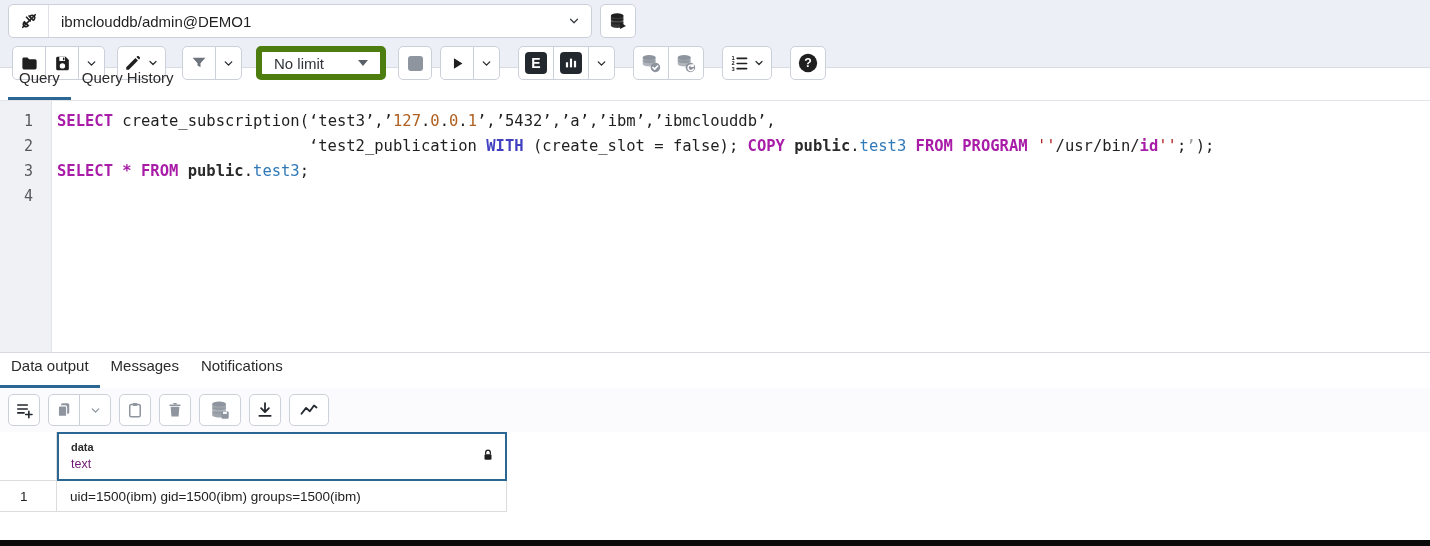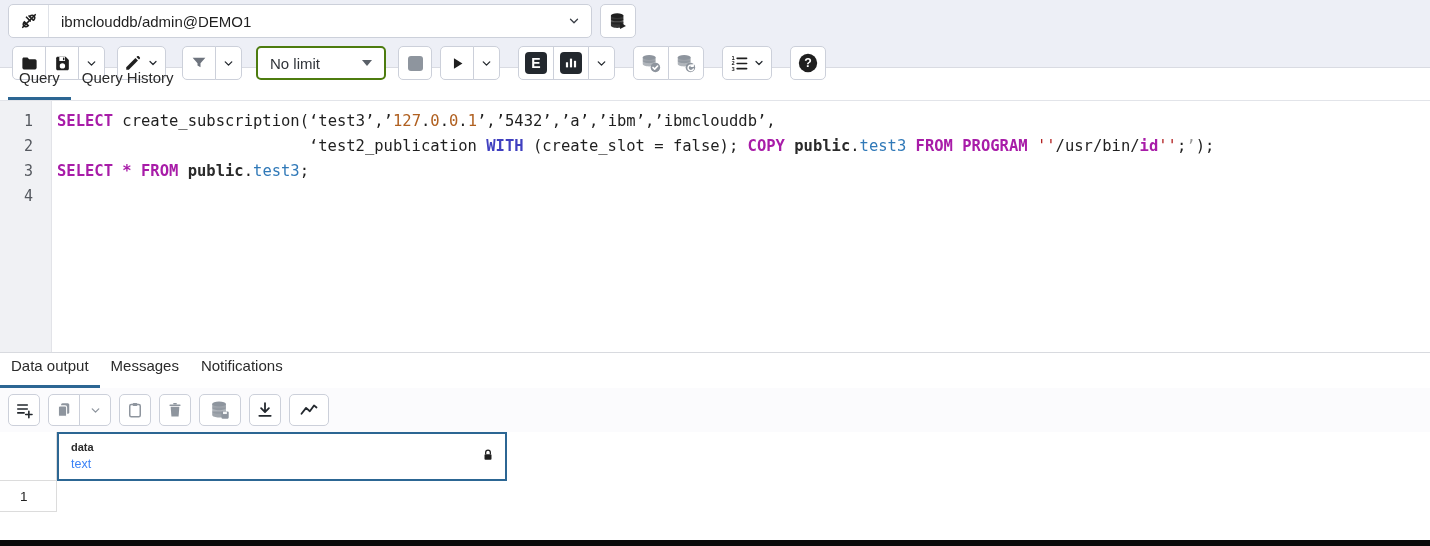--- a/index.html
+++ b/index.html
@@ -28,21 +28,21 @@
     height:34px; min-width:34px; padding:0 6px; background:#fff; border:1px solid #ccd0da;
     display:flex; align-items:center; justify-content:center; margin-left:-1px;
   }
   .btn-group .tbtn:first-child { border-top-left-radius:5px; border-bottom-left-radius:5px; margin-left:0; }
   .btn-group .tbtn:last-child  { border-top-right-radius:5px; border-bottom-right-radius:5px; }
   .chev { min-width:26px; }
   .ic { display:block; }
   .dim { color:#8e959e; }
   .dark { color:#23282e; }
   .limit-select {
-    width:130px; height:34px; background:#fff; border:2px solid #4d7c0f; border-radius:5px;
+    width:130px; height:34px; background:#fff; border:6px solid #4d7c0f; border-radius:5px;
     display:flex; align-items:center; justify-content:space-between; padding:0 12px; font-size:15px; color:#30343a;
   }
   .caret-tri { width:0; height:0; border-left:5px solid transparent; border-right:5px solid transparent; border-top:6px solid #5a6068; }
   .stop-sq { width:15px; height:15px; border-radius:3px; background:#8e959e; }
   .badge {
     width:22px; height:22px; border-radius:4px; background:#23282e; color:#fff;
     display:flex; align-items:center; justify-content:center; font-weight:bold; font-size:14px;
   }
   
   .tab-row { height:33px; background:#fff; border-bottom:1px solid #e2e4e9; display:flex; align-items:flex-end; padding-left:8px; }
@@ -77,21 +77,21 @@
   .og .obtn:first-child { border-top-left-radius:5px; border-bottom-left-radius:5px; margin-left:0; }
   .og .obtn:last-child { border-top-right-radius:5px; border-bottom-right-radius:5px; }
   
   .grid-head { display:flex; height:49px; }
   .corner-cell { width:57px; background:#fff; border-right:1px solid #dcdcdc; border-bottom:1px solid #dcdcdc; }
   .col-head {
     width:450px; background:#fff; border:2px solid #2c6693; position:relative;
     padding:5px 12px 0 12px;
   }
   .col-name { font-size:11px; font-weight:bold; color:#2b2b2b; line-height:17px; }
-  .col-type { font-size:12.5px; color:#3b82f6; line-height:16px; }
+  .col-type { font-size:12.5px; color:#701a75; line-height:16px; }
   .col-lock { position:absolute; right:10px; top:50%; transform:translateY(-50%); color:#1f1f1f; }
   .grid-row { display:flex; height:31px; }
   .row-num {
     width:57px; background:#fff; border-right:1px solid #dcdcdc; border-bottom:1px solid #dcdcdc;
     display:flex; align-items:center; padding-left:20px; font-size:13.5px; color:#222;
   }
   .row-cell {
     width:450px; background:#fff; border-right:1px solid #dcdcdc; border-bottom:1px solid #dcdcdc;
     display:flex; align-items:center; padding-left:13px; font-size:13.5px; color:#222;
   }
@@ -393,17 +393,18 @@
         <span class="col-lock">
           <svg width="14" height="14" viewBox="0 0 24 24">
             <path d="M8 10.5V7.8a4 4 0 018 0v2.7" stroke="#1f1f1f" stroke-width="2.2" fill="none"></path>
             <rect x="6" y="10.5" width="12" height="9.5" rx="1.6" fill="#1f1f1f"></rect>
           </svg>
         </span>
       </div>
     </div>
     <div class="grid-row">
       <div class="row-num">1</div>
+      <div class="row-cell">uid=1500(ibm) gid=1500(ibm) groups=1500(ibm)</div>
     </div>
   </div>
 
   <div class="bottom-bar"></div>
 </div>
 
 </body></html>

